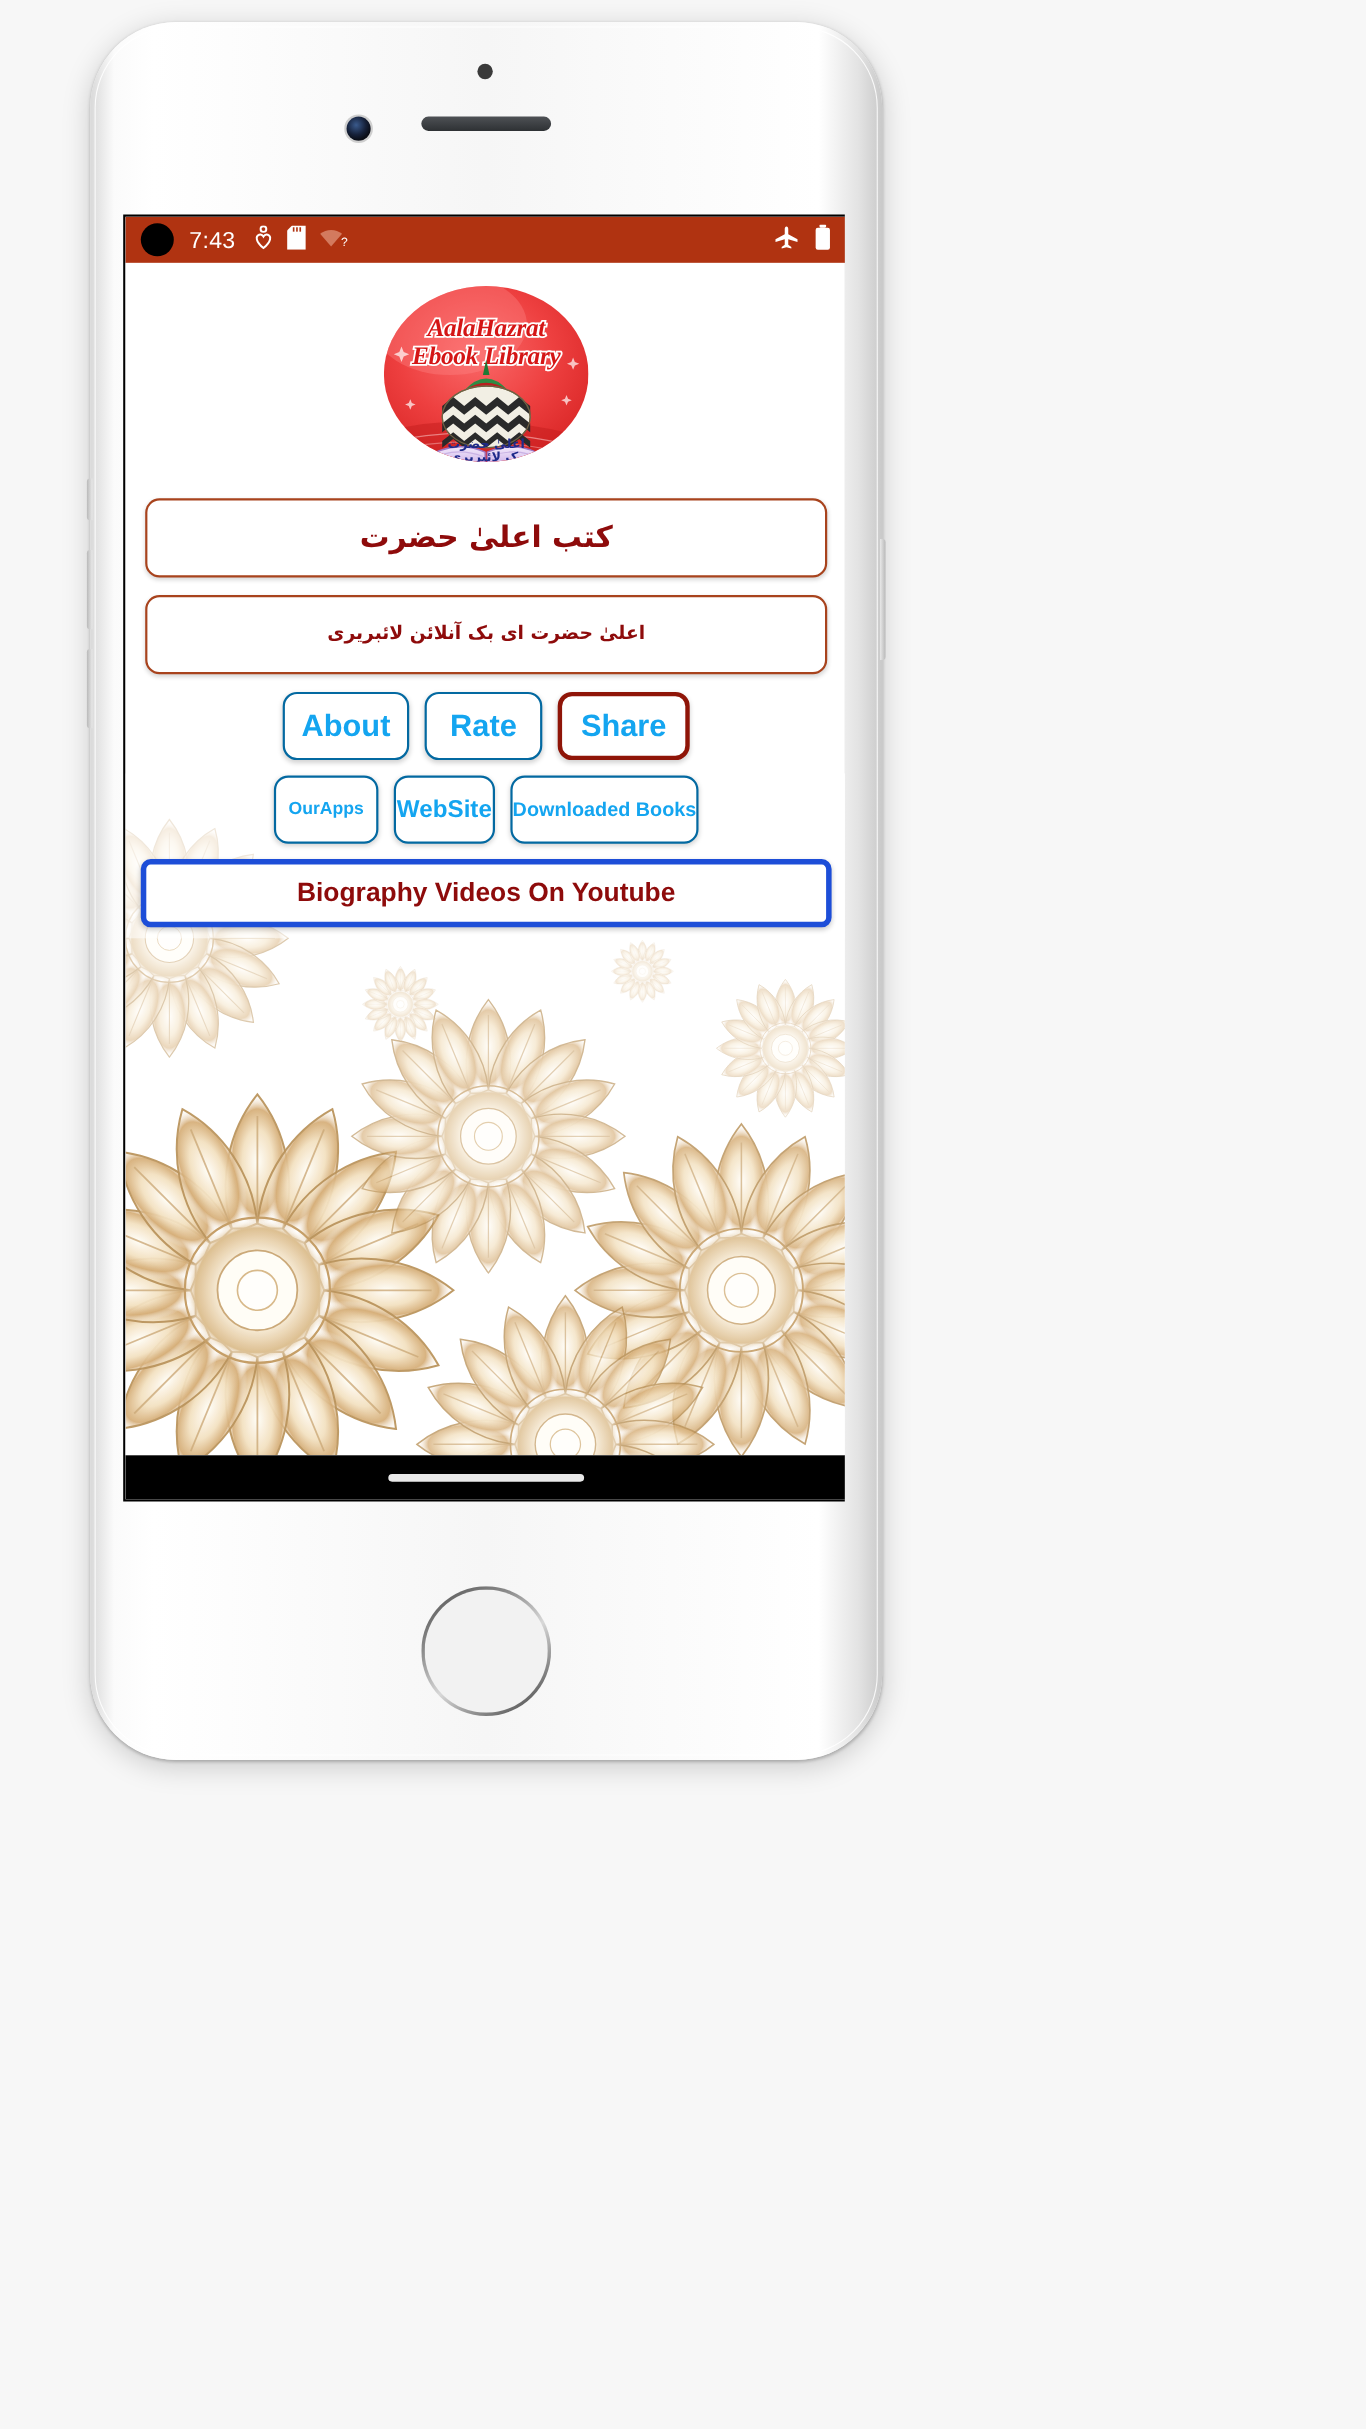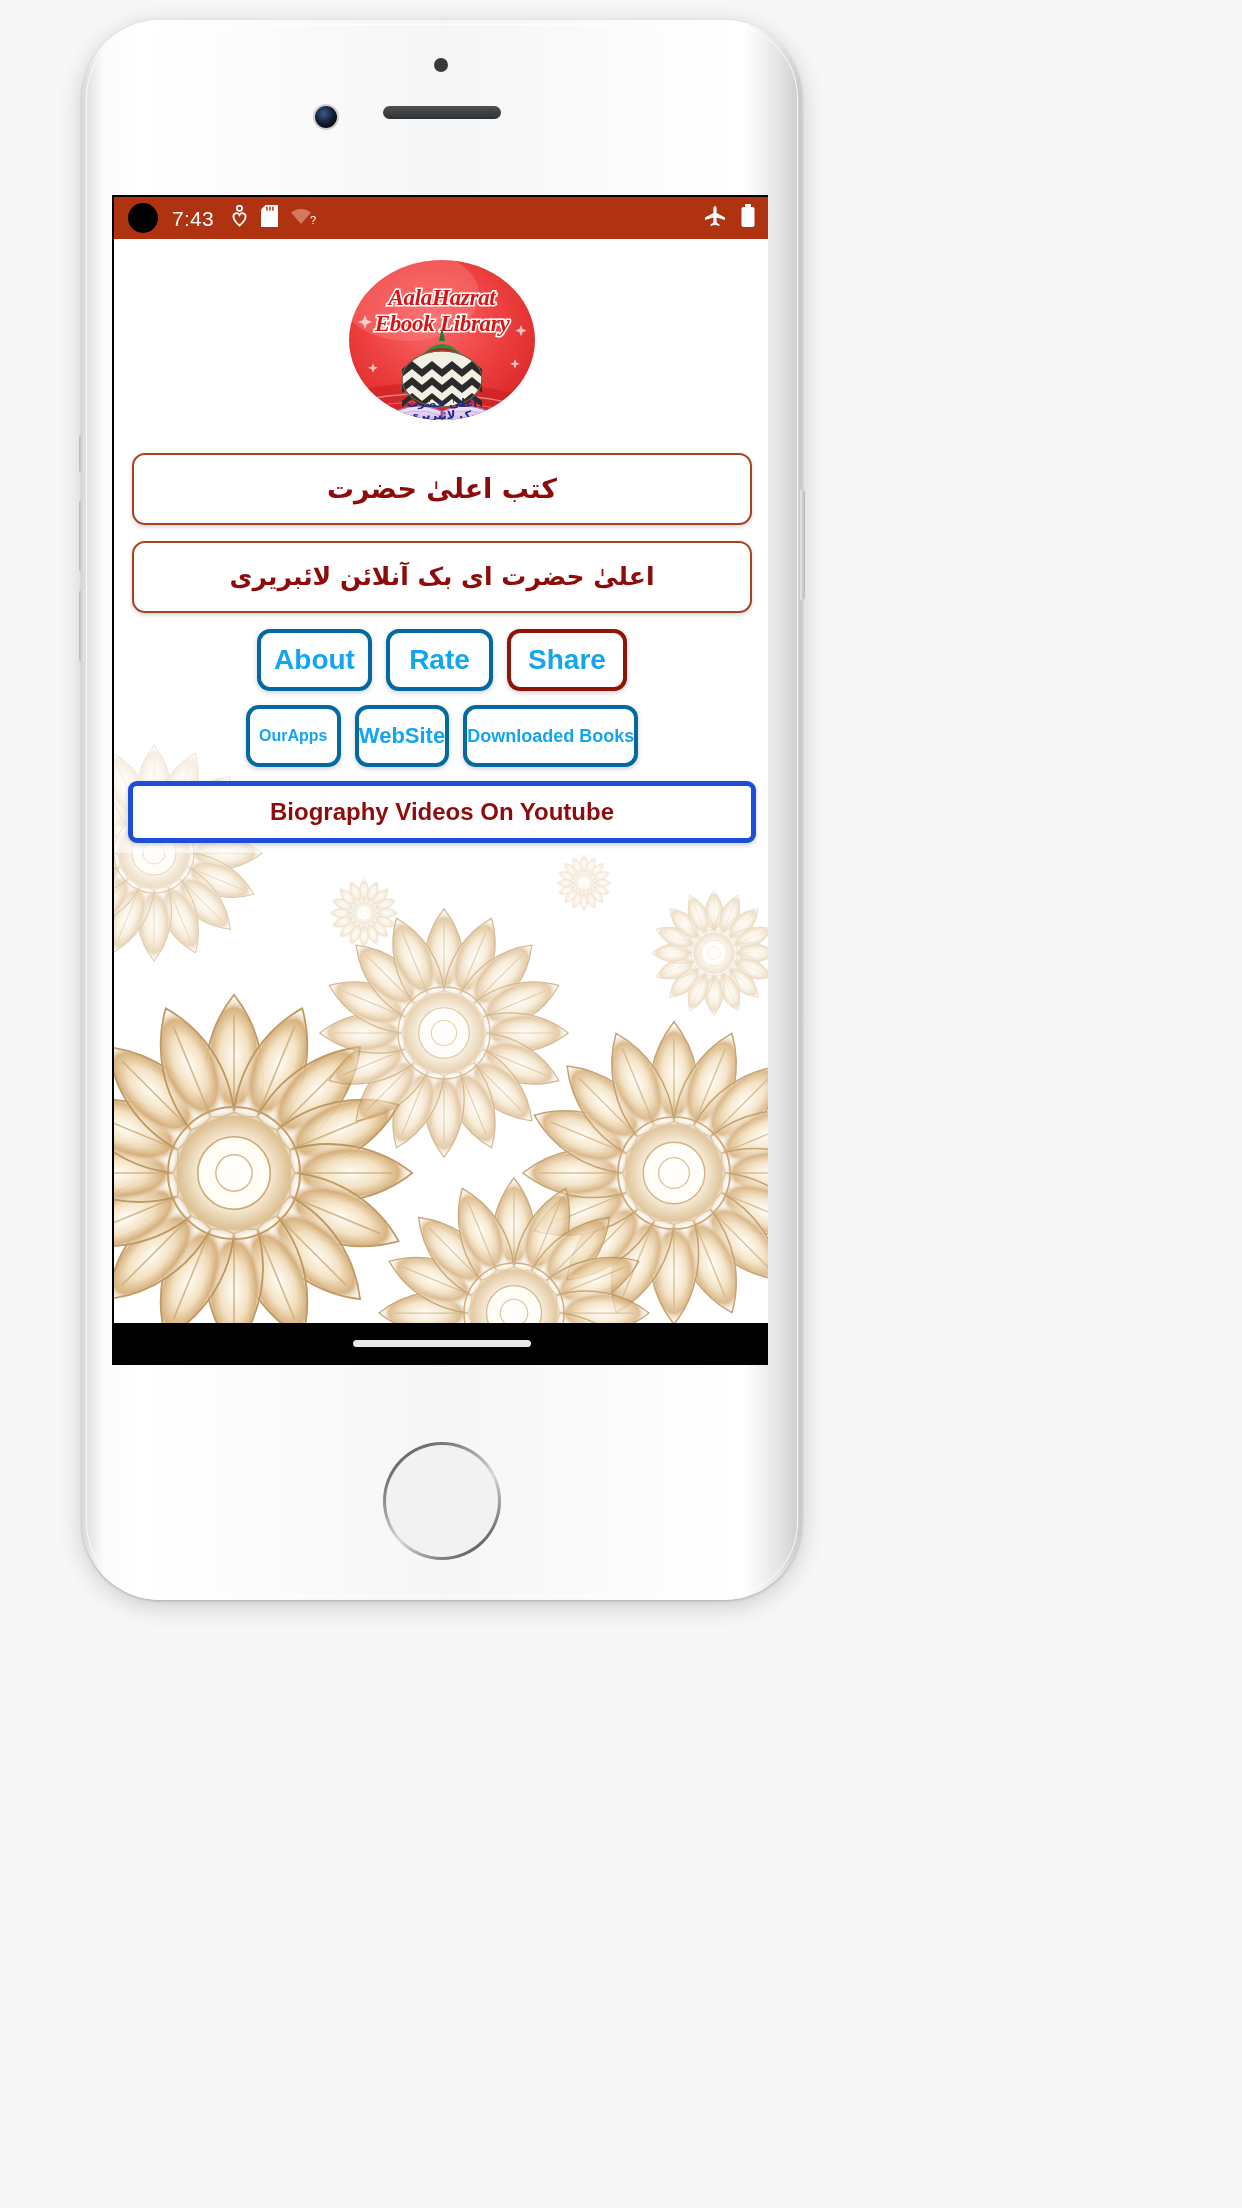--- a/index.html
+++ b/index.html
@@ -170,34 +170,34 @@
     justify-content: center;
     box-shadow: 0 2px 4px rgba(0,0,0,.16);
     color: #8e0b0b;
     font-size: 27px;
     font-weight: 700;
     direction: rtl;
     font-family: "DejaVu Sans", "Liberation Sans", sans-serif;
     line-height: 1.15;
   }
   #urdu-btn-1 { margin-top: 28px; }
-  #urdu-btn-3 { font-size: 25px; }
+  #urdu-btn-3 { font-size: 17px; }
 
   
   .small-row {
     display: flex;
     justify-content: center;
     align-items: flex-start;
     gap: 14px;
     padding: 0 28px;
     margin-bottom: 14px;
   }
   .small-btn {
     background: #ffffff;
-    border: 4px solid #0369a1;
+    border: 2px solid #0369a1;
     border-radius: 13px;
     color: #14a5f0;
     font-weight: 700;
     display: flex;
     align-items: center;
     justify-content: center;
     box-shadow: 0 2px 5px rgba(0,0,0,.18);
     height: 62px;
     white-space: nowrap;
   }

